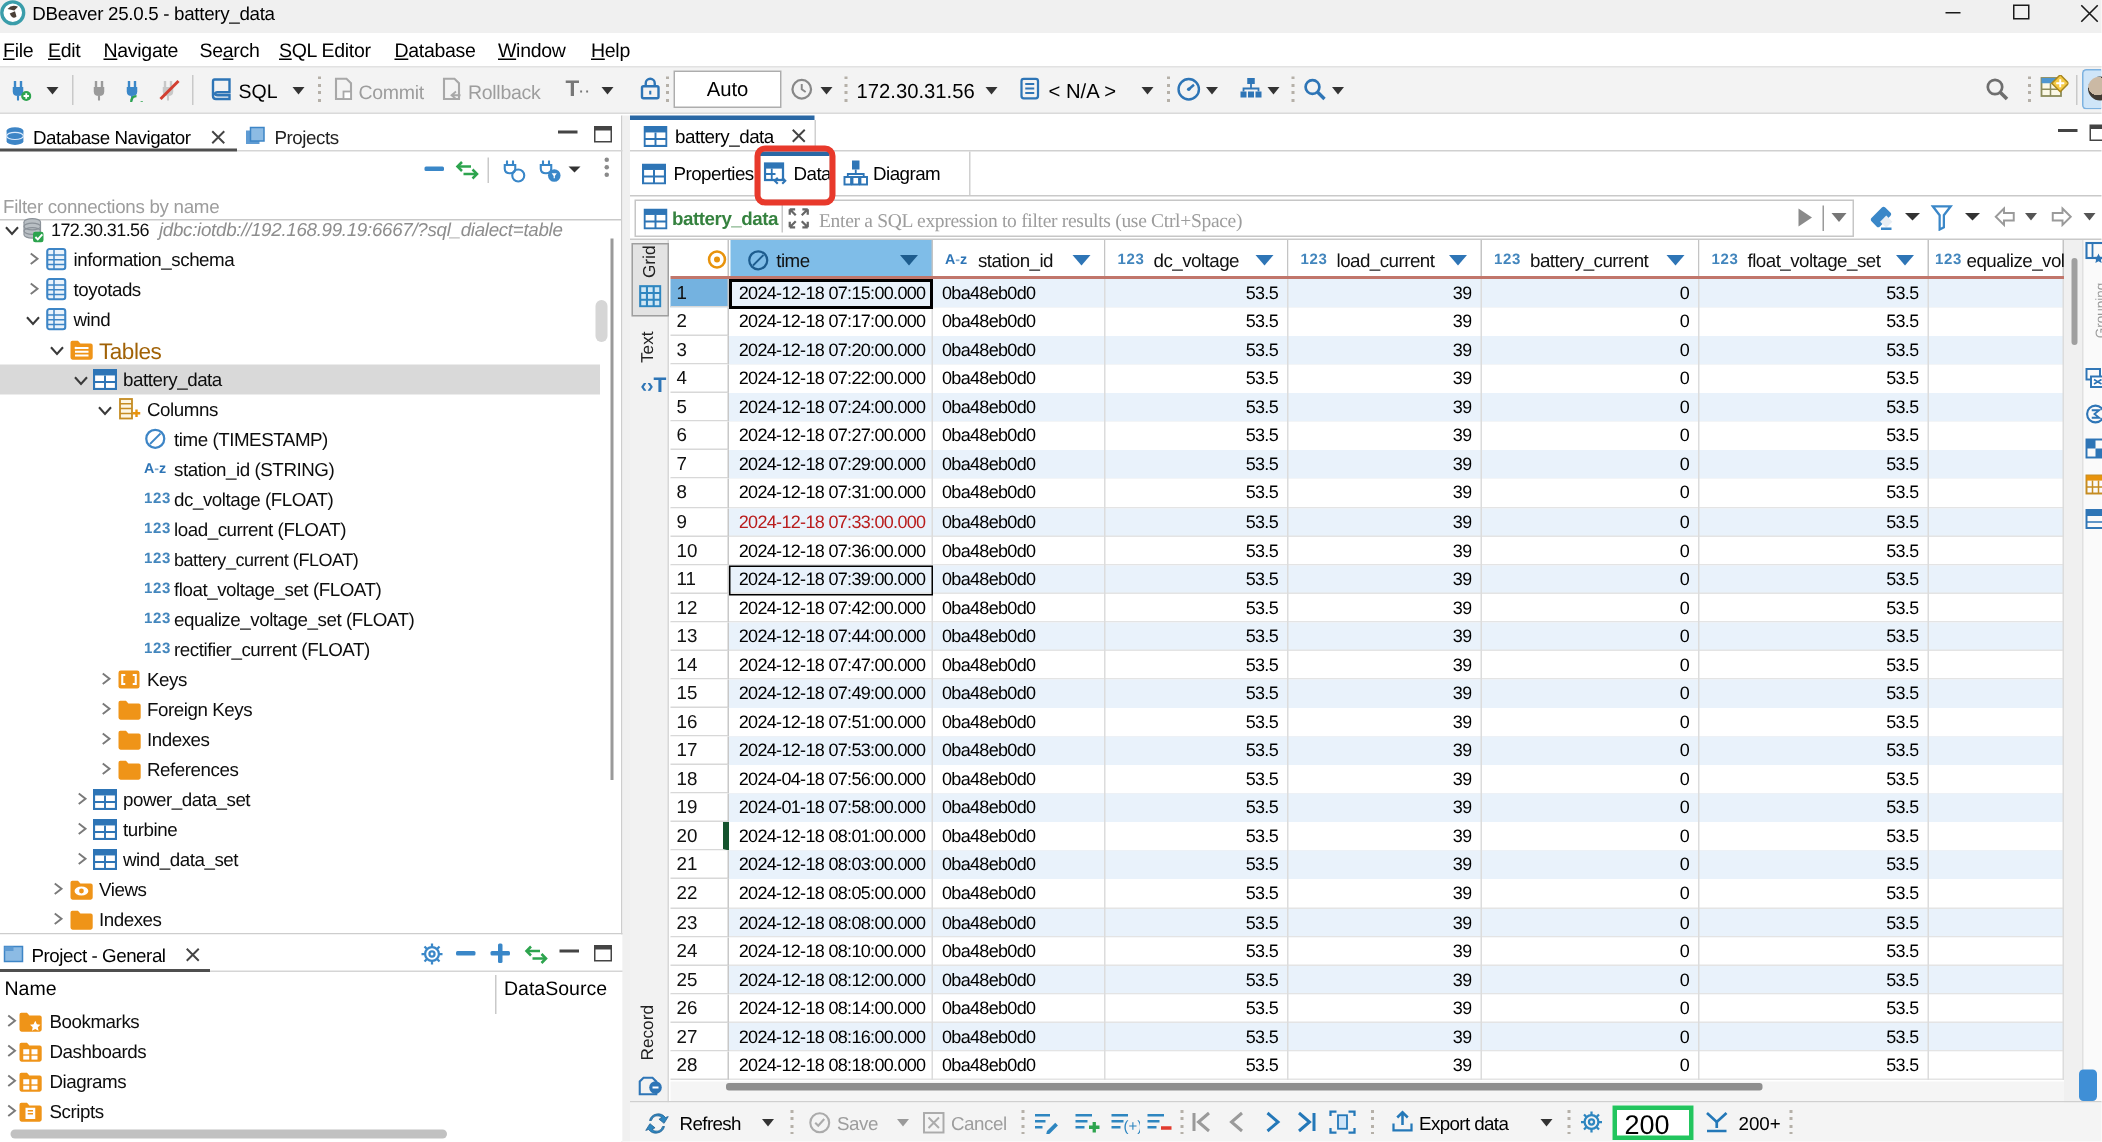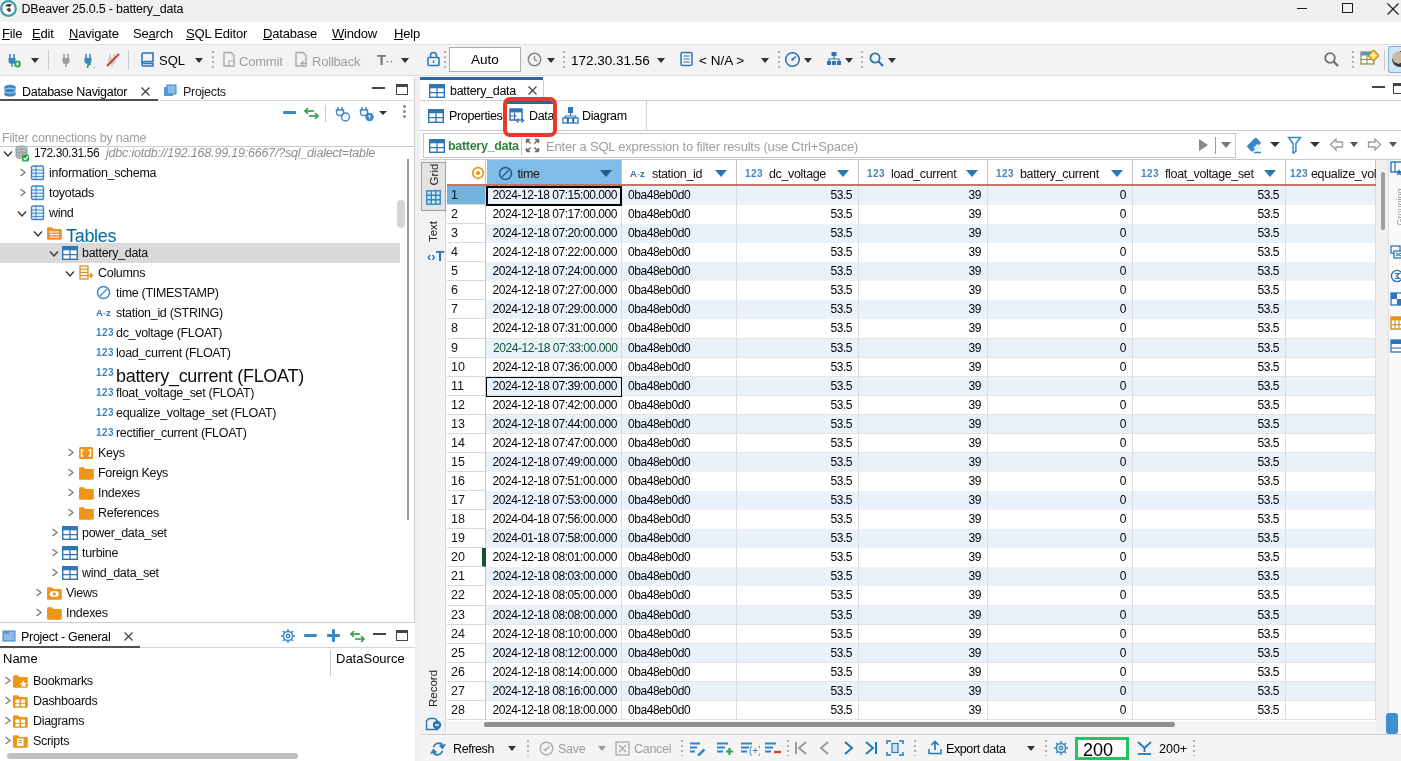--- a/index.html
+++ b/index.html
@@ -216,21 +216,21 @@
     </svg>
 <div class="a" style="left:49px;top:206px;font-size:12.5px;letter-spacing:-0.3px;color:#0d0d0d;">wind</div>
 <svg class="a" style="left:33px;top:229px;" width="10" height="9" viewBox="0 0 10 9">
       <path d="M1 2.5 L5 7 L9 2.5" fill="none" stroke="#3a3a3a" stroke-width="1.4"></path>
     </svg>
 <svg class="a" style="left:46px;top:226px;" width="17" height="15" viewBox="0 0 17 15">
       <path d="M1 2.5 Q1 1.2 2.2 1.2 L6 1.2 L7.6 3 L14.5 3 Q15.8 3 15.8 4.3 L15.8 12.4 Q15.8 13.8 14.4 13.8 L2.4 13.8 Q1 13.8 1 12.4 Z" fill="#ef9418"></path>
       <path d="M4 6 h9 M4 8.5 h9 M4 11 h9" stroke="#fff" stroke-width="1.2"></path>
       <circle cx="4.6" cy="6" r="0.9" fill="#fff"></circle>
     </svg>
-<div class="a" style="left:66px;top:226px;font-size:18px;letter-spacing:-0.3px;color:#0369a1;">Tables</div>
+<div class="a" style="left:66px;top:226px;font-size:15px;letter-spacing:-0.3px;color:#a16207;">Tables</div>
 <div class="a" style="left:0;top:243px;width:400px;height:20px;background:#d9d9d9;"></div>
 <svg class="a" style="left:49px;top:249px;" width="10" height="9" viewBox="0 0 10 9">
       <path d="M1 2.5 L5 7 L9 2.5" fill="none" stroke="#3a3a3a" stroke-width="1.4"></path>
     </svg>
 <svg class="a" style="left:62px;top:246px;" width="16" height="14" viewBox="0 0 16 14">
       <rect x="0.7" y="0.7" width="14.6" height="12.6" fill="#fff" stroke="#2e75b6" stroke-width="1.4"></rect>
       <rect x="0.7" y="0.7" width="14.6" height="3.6" fill="#2e75b6"></rect>
       <path d="M8 4.3 V13.3 M0.7 8.6 h14.6" stroke="#2e75b6" stroke-width="1.3"></path>
     </svg>
 <div class="a" style="left:82px;top:246px;font-size:12.5px;letter-spacing:-0.3px;color:#0d0d0d;">battery_data</div>
@@ -248,21 +248,21 @@
       <path d="M4 11 L11 4" stroke="#3d85c6" stroke-width="1.2"></path>
     </svg>
 <div class="a" style="left:116px;top:286px;font-size:12.5px;letter-spacing:-0.3px;color:#0d0d0d;">time (TIMESTAMP)</div>
 <div class="a" style="left:96px;top:307px;font-size:9.5px;font-weight:bold;color:#2e75b6;">A<span style="color:#7aa7cf">-</span>z</div>
 <div class="a" style="left:116px;top:306px;font-size:12.5px;letter-spacing:-0.3px;color:#0d0d0d;">station_id (STRING)</div>
 <div class="a" style="left:96px;top:327px;font-size:10px;font-weight:bold;color:#4386bd;letter-spacing:0.4px;">123</div>
 <div class="a" style="left:116px;top:326px;font-size:12.5px;letter-spacing:-0.3px;color:#0d0d0d;">dc_voltage (FLOAT)</div>
 <div class="a" style="left:96px;top:347px;font-size:10px;font-weight:bold;color:#4386bd;letter-spacing:0.4px;">123</div>
 <div class="a" style="left:116px;top:346px;font-size:12.5px;letter-spacing:-0.3px;color:#0d0d0d;">load_current (FLOAT)</div>
 <div class="a" style="left:96px;top:367px;font-size:10px;font-weight:bold;color:#4386bd;letter-spacing:0.4px;">123</div>
-<div class="a" style="left:116px;top:366px;font-size:18px;letter-spacing:-0.3px;color:#0d0d0d;">battery_current (FLOAT)</div>
+<div class="a" style="left:116px;top:366px;font-size:12px;letter-spacing:-0.3px;color:#0d0d0d;">battery_current (FLOAT)</div>
 <div class="a" style="left:96px;top:387px;font-size:10px;font-weight:bold;color:#4386bd;letter-spacing:0.4px;">123</div>
 <div class="a" style="left:116px;top:386px;font-size:12.5px;letter-spacing:-0.3px;color:#0d0d0d;">float_voltage_set (FLOAT)</div>
 <div class="a" style="left:96px;top:407px;font-size:10px;font-weight:bold;color:#4386bd;letter-spacing:0.4px;">123</div>
 <div class="a" style="left:116px;top:406px;font-size:12.5px;letter-spacing:-0.3px;color:#0d0d0d;">equalize_voltage_set (FLOAT)</div>
 <div class="a" style="left:96px;top:427px;font-size:10px;font-weight:bold;color:#4386bd;letter-spacing:0.4px;">123</div>
 <div class="a" style="left:116px;top:426px;font-size:12.5px;letter-spacing:-0.3px;color:#0d0d0d;">rectifier_current (FLOAT)</div>
 <svg class="a" style="left:66px;top:448px;" width="9" height="9" viewBox="0 0 9 9">
       <path d="M2.5 1 L7 4.5 L2.5 8" fill="none" stroke="#7a7a7a" stroke-width="1.3"></path>
     </svg>
 <svg class="a" style="left:78px;top:446px;" width="16" height="14" viewBox="0 0 16 14">
@@ -459,21 +459,21 @@
 <div class="a" style="left:448px;top:139px;font-size:12.5px;letter-spacing:-0.3px;font-weight:bold;color:#35823f;">battery_data</div>
 <div class="a" style="left:521px;top:136px;width:1px;height:19px;background:#c9c9c9;"></div>
 <svg class="a" style="left:524px;top:137px;" width="17" height="17" viewBox="0 0 17 17">
       <g stroke="#666" stroke-width="1.5" fill="#666">
         <path d="M10.5 6.5 L14.5 2.5 M14.5 2.5 h-3.6 M14.5 2.5 v3.6" fill="none"></path>
         <path d="M6.5 10.5 L2.5 14.5 M2.5 14.5 h3.6 M2.5 14.5 v-3.6" fill="none"></path>
         <path d="M10.5 10.5 L14.5 14.5 M14.5 14.5 v-3.6 M14.5 14.5 h-3.6" fill="none"></path>
         <path d="M6.5 6.5 L2.5 2.5 M2.5 2.5 v3.6 M2.5 2.5 h3.6" fill="none"></path>
       </g>
     </svg>
-<div class="a gtxt" style="left:546px;top:139px;font-size:13px;letter-spacing:-0.2px;">Enter a SQL expression to filter results (use Ctrl+Space)</div>
+<div class="a gtxt" style="left:546px;top:139px;font-size:13px;letter-spacing:-0.2px;font-family:Liberation Serif, serif;">Enter a SQL expression to filter results (use Ctrl+Space)</div>
 <div class="a" style="left:1199px;top:139px;width:0;height:0;border-top:6px solid transparent;border-bottom:6px solid transparent;border-left:9px solid #8a8a8a;"></div>
 <div class="a" style="left:1215px;top:137px;width:1px;height:17px;background:#9a9a9a;"></div>
 <div class="a" style="left:1221px;top:142px;width:0;height:0;border-left:5.5px solid transparent;border-right:5.5px solid transparent;border-top:6.0px solid #777;"></div>
 <svg class="a" style="left:1247px;top:137px;" width="17" height="17" viewBox="0 0 17 17">
       <rect x="3" y="2" width="8" height="13" rx="1.6" transform="rotate(45 8 8)" fill="#3a87c8"></rect>
       <rect x="7.8" y="7.8" width="5.8" height="5.8" transform="rotate(45 10.5 10.5)" fill="#e8eef4"></rect>
       <path d="M7 15.5 h7" stroke="#3a87c8" stroke-width="1.6"></path>
     </svg>
 <div class="a" style="left:1270px;top:142px;width:0;height:0;border-left:5px solid transparent;border-right:5px solid transparent;border-top:5.5px solid #333;"></div>
 <svg class="a" style="left:1287px;top:136px;" width="15" height="18" viewBox="0 0 15 18">
@@ -611,21 +611,21 @@
 <div class="a" style="left:486px;top:319.49px;width:890px;height:19.57px;background:#fff;border-bottom:1px solid #e4e4e4;"></div>
 <div class="a" style="left:492.5px;top:319.49px;width:125.5px;text-align:left;height:19.07px;line-height:19.07px;font-size:12px;letter-spacing:-0.45px;color:#000;white-space:nowrap;overflow:hidden;">2024-12-18 07:31:00.000</div>
 <div class="a" style="left:628px;top:319.49px;width:105px;text-align:left;height:19.07px;line-height:19.07px;font-size:12px;letter-spacing:-0.45px;color:#000;white-space:nowrap;overflow:hidden;">0ba48eb0d0</div>
 <div class="a" style="left:737px;top:319.49px;width:115px;text-align:right;height:19.07px;line-height:19.07px;font-size:12px;letter-spacing:-0.45px;color:#000;white-space:nowrap;overflow:hidden;">53.5</div>
 <div class="a" style="left:859px;top:319.49px;width:122px;text-align:right;height:19.07px;line-height:19.07px;font-size:12px;letter-spacing:-0.45px;color:#000;white-space:nowrap;overflow:hidden;">39</div>
 <div class="a" style="left:988px;top:319.49px;width:138px;text-align:right;height:19.07px;line-height:19.07px;font-size:12px;letter-spacing:-0.45px;color:#000;white-space:nowrap;overflow:hidden;">0</div>
 <div class="a" style="left:1133px;top:319.49px;width:146px;text-align:right;height:19.07px;line-height:19.07px;font-size:12px;letter-spacing:-0.45px;color:#000;white-space:nowrap;overflow:hidden;">53.5</div>
 <div class="a" style="left:1286px;top:319.49px;width:83px;text-align:right;height:19.07px;line-height:19.07px;font-size:12px;letter-spacing:-0.45px;color:#000;white-space:nowrap;overflow:hidden;"></div>
 <div class="a" style="left:447px;top:338.56px;width:39px;height:19.07px;background:#fff;border-right:1px solid #c8c8c8;border-bottom:1px solid #d8d8d8;font-size:12.5px;line-height:19.07px;padding-left:4px;color:#111;">9</div>
 <div class="a" style="left:486px;top:338.56px;width:890px;height:19.57px;background:#e9f2fb;border-bottom:1px solid #e4e4e4;"></div>
-<div class="a" style="left:492.5px;top:338.56px;width:125.5px;text-align:center;height:19.07px;line-height:19.07px;font-size:12px;letter-spacing:-0.45px;color:#14532d;white-space:nowrap;overflow:hidden;">2024-12-18 07:33:00.000</div>
+<div class="a" style="left:492.5px;top:338.56px;width:125.5px;text-align:left;height:19.07px;line-height:19.07px;font-size:12px;letter-spacing:-0.45px;color:#b91c1c;white-space:nowrap;overflow:hidden;">2024-12-18 07:33:00.000</div>
 <div class="a" style="left:628px;top:338.56px;width:105px;text-align:left;height:19.07px;line-height:19.07px;font-size:12px;letter-spacing:-0.45px;color:#000;white-space:nowrap;overflow:hidden;">0ba48eb0d0</div>
 <div class="a" style="left:737px;top:338.56px;width:115px;text-align:right;height:19.07px;line-height:19.07px;font-size:12px;letter-spacing:-0.45px;color:#000;white-space:nowrap;overflow:hidden;">53.5</div>
 <div class="a" style="left:859px;top:338.56px;width:122px;text-align:right;height:19.07px;line-height:19.07px;font-size:12px;letter-spacing:-0.45px;color:#000;white-space:nowrap;overflow:hidden;">39</div>
 <div class="a" style="left:988px;top:338.56px;width:138px;text-align:right;height:19.07px;line-height:19.07px;font-size:12px;letter-spacing:-0.45px;color:#000;white-space:nowrap;overflow:hidden;">0</div>
 <div class="a" style="left:1133px;top:338.56px;width:146px;text-align:right;height:19.07px;line-height:19.07px;font-size:12px;letter-spacing:-0.45px;color:#000;white-space:nowrap;overflow:hidden;">53.5</div>
 <div class="a" style="left:1286px;top:338.56px;width:83px;text-align:right;height:19.07px;line-height:19.07px;font-size:12px;letter-spacing:-0.45px;color:#000;white-space:nowrap;overflow:hidden;"></div>
 <div class="a" style="left:447px;top:357.63px;width:39px;height:19.07px;background:#fff;border-right:1px solid #c8c8c8;border-bottom:1px solid #d8d8d8;font-size:12.5px;line-height:19.07px;padding-left:4px;color:#111;">10</div>
 <div class="a" style="left:486px;top:357.63px;width:890px;height:19.57px;background:#fff;border-bottom:1px solid #e4e4e4;"></div>
 <div class="a" style="left:492.5px;top:357.63px;width:125.5px;text-align:left;height:19.07px;line-height:19.07px;font-size:12px;letter-spacing:-0.45px;color:#000;white-space:nowrap;overflow:hidden;">2024-12-18 07:36:00.000</div>
 <div class="a" style="left:628px;top:357.63px;width:105px;text-align:left;height:19.07px;line-height:19.07px;font-size:12px;letter-spacing:-0.45px;color:#000;white-space:nowrap;overflow:hidden;">0ba48eb0d0</div>

